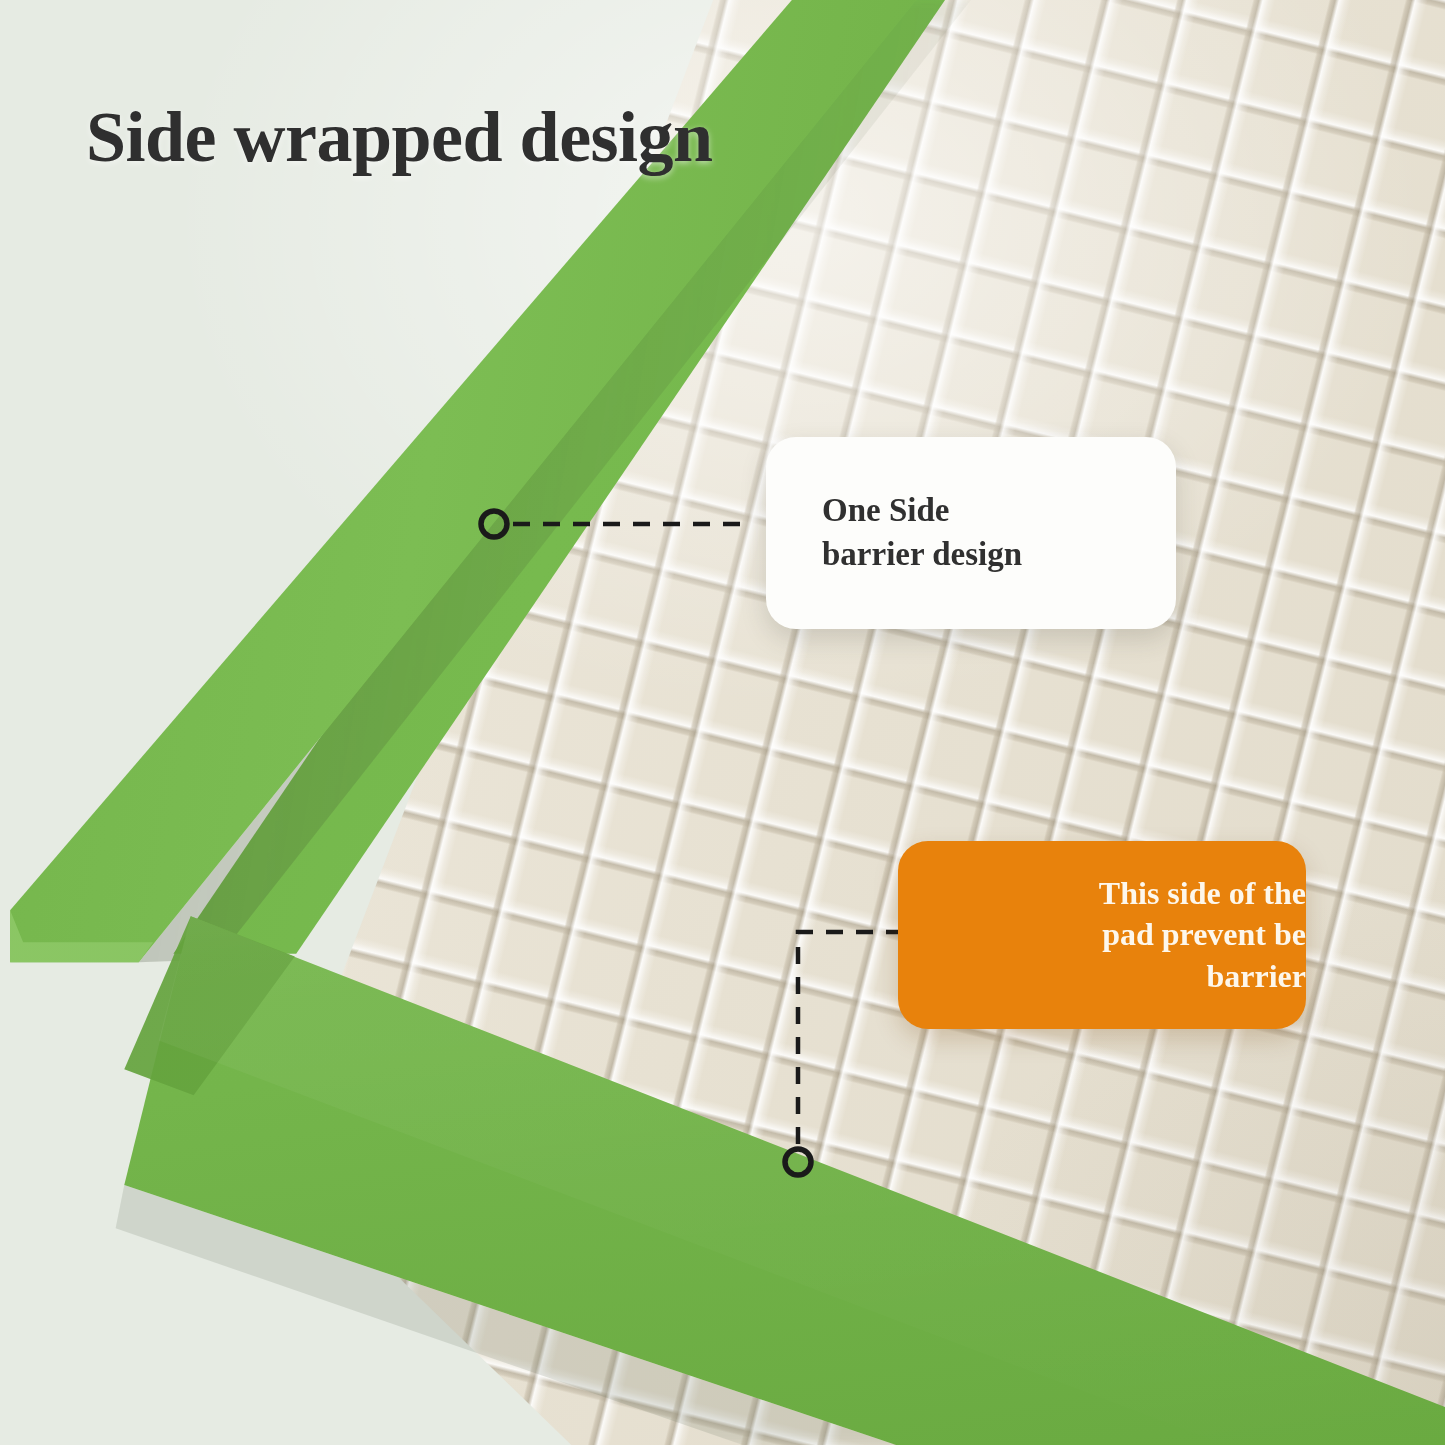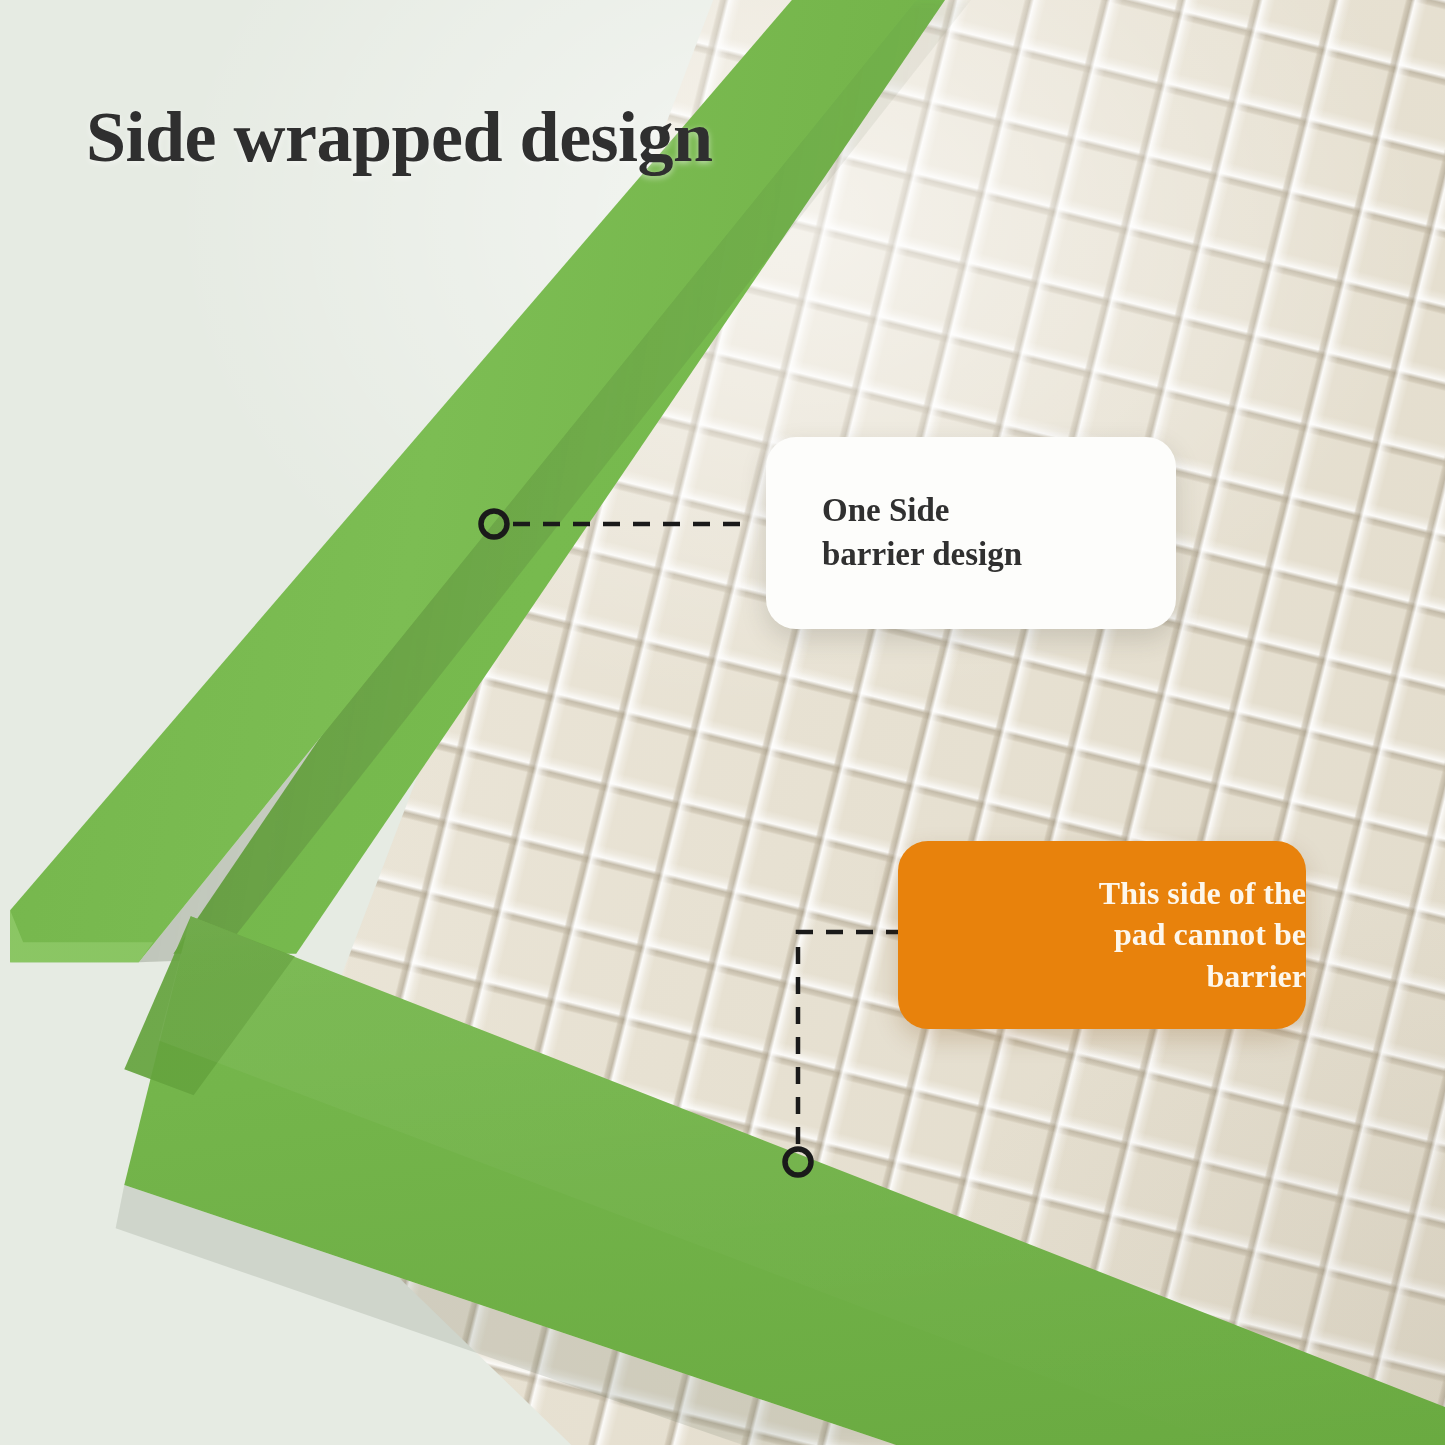--- a/index.html
+++ b/index.html
@@ -329,17 +329,17 @@
     <path class="leader-dash" d="M 798 1144 L 798 932 L 902 932"></path>
   </svg>
 
   <div class="callout callout-white">
     <div class="line">One Side</div>
     <div class="line">barrier design</div>
   </div>
 
   <div class="callout callout-orange">
     <div class="line">This side of the</div>
-    <div class="line">pad cannot be</div>
+    <div class="line">pad prevent be</div>
     <div class="line">barrier</div>
   </div>
 
 </div>
 
 </body></html>

